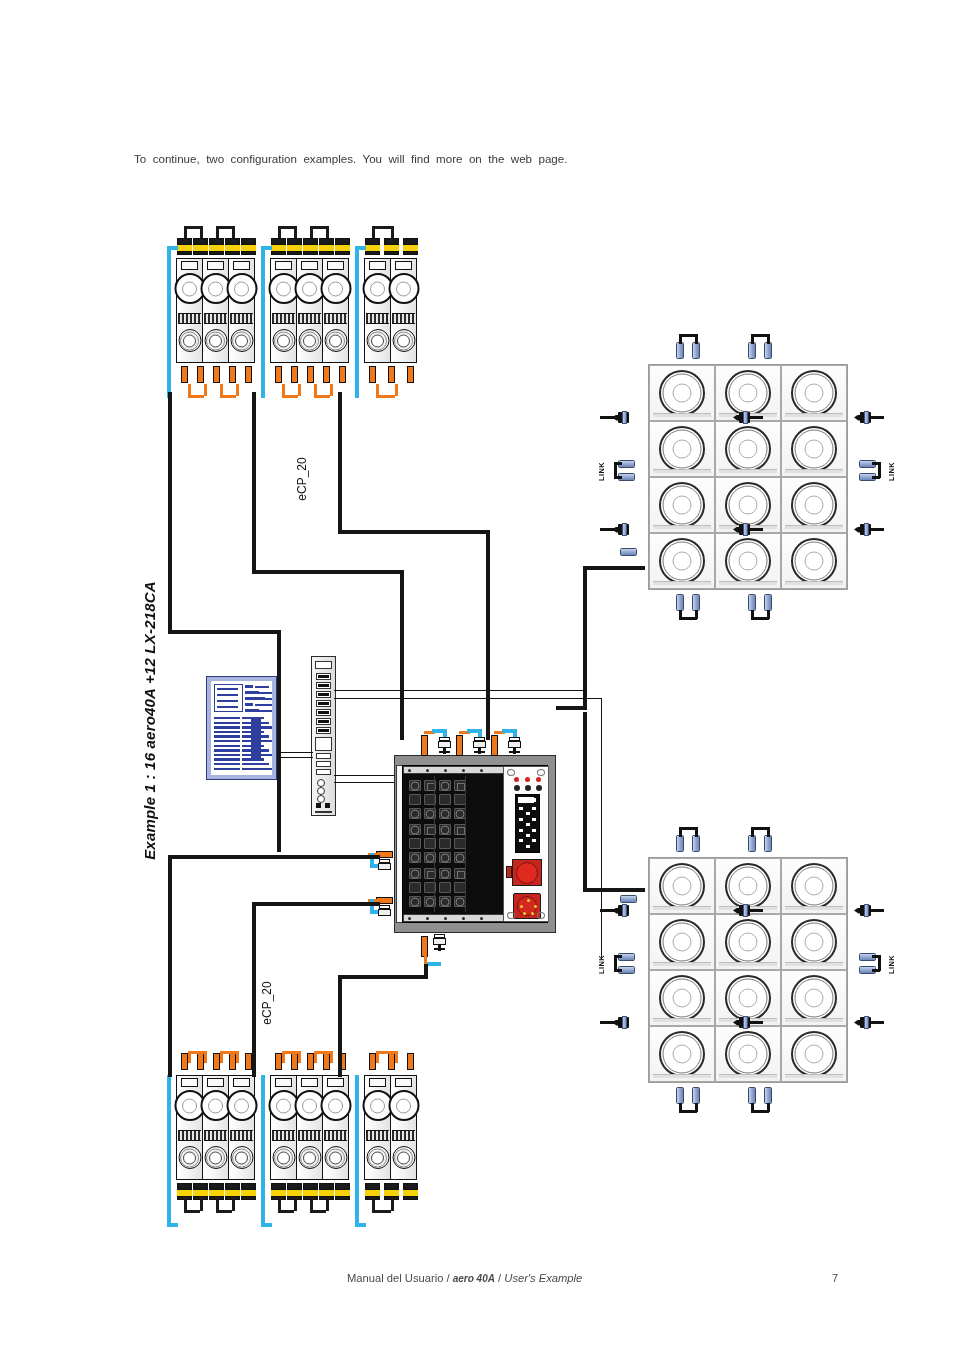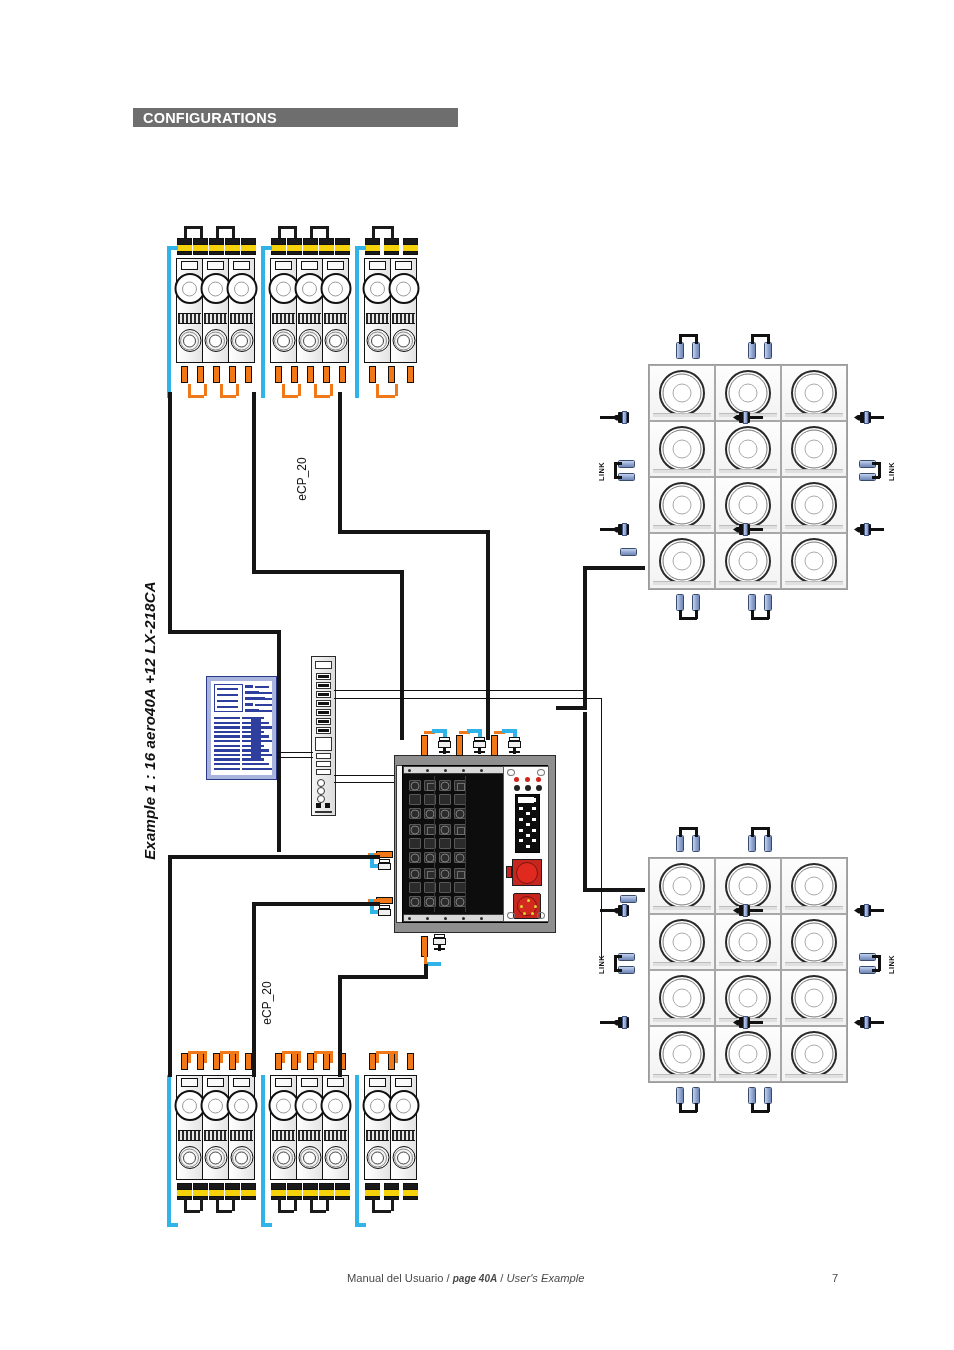--- a/index.html
+++ b/index.html
@@ -209,23 +209,21 @@
   .grycon .leg{position:absolute;left:5px;top:11px;width:3px;height:6px;background:#111;}
   .grycon .foot{position:absolute;left:1px;top:14px;width:11px;height:2.4px;background:#111;}
 
   .blackline{position:absolute;background:#151515;}
 </style>
 </head>
 <body>
 
 <div class="page">
 
-  <div class="section-bar">
-    <span>CONFIGURATIONS</span>
-  </div>
+  <div class="intro">To continue, two configuration examples. You will find more on the web page.</div>
 
   <div class="vtitle">Example 1 : 16 aero40A +12 LX-218CA</div>
 
   <div class="array" id="top-array" style="left:166px;top:258px;width:250px;height:140px;">
       <div class="arr-group" style="left:10px;width:78px;height:105px;">
         <div class="cab" style="left:0px;width:27px;">
           <div class="top-rig"></div>
           <div class="woof"></div>
           <div class="band"></div>
           <div class="horn"></div>
@@ -977,17 +975,17 @@
       <div class="thinline" style="left:277px;top:757px;width:36px;"></div>
       <div class="thinline" style="left:334px;top:690px;width:252px;"></div>
       <div class="thinline" style="left:334px;top:698px;width:268px;"></div>
       <div class="thinline" style="left:334px;top:775px;width:60px;"></div>
       <div class="thinline" style="left:334px;top:782px;width:60px;"></div>
       <div class="thinlineV" style="left:585px;top:690px;height:8px;"></div>
       <div class="thinlineV" style="left:601px;top:698px;height:262px;"></div>
     </div>
 
   <div class="footer">
-    <span>Manual del Usuario</span><span> / </span><span class="b">page 40A</span><span> / </span><span class="i">User's Example</span>
+    <span>Manual del Usuario</span><span> / </span><span class="b">aero 40A</span><span> / </span><span class="i">User's Example</span>
   </div>
   <div class="pageno">7</div>
 
 </div>
 
 </body></html>

